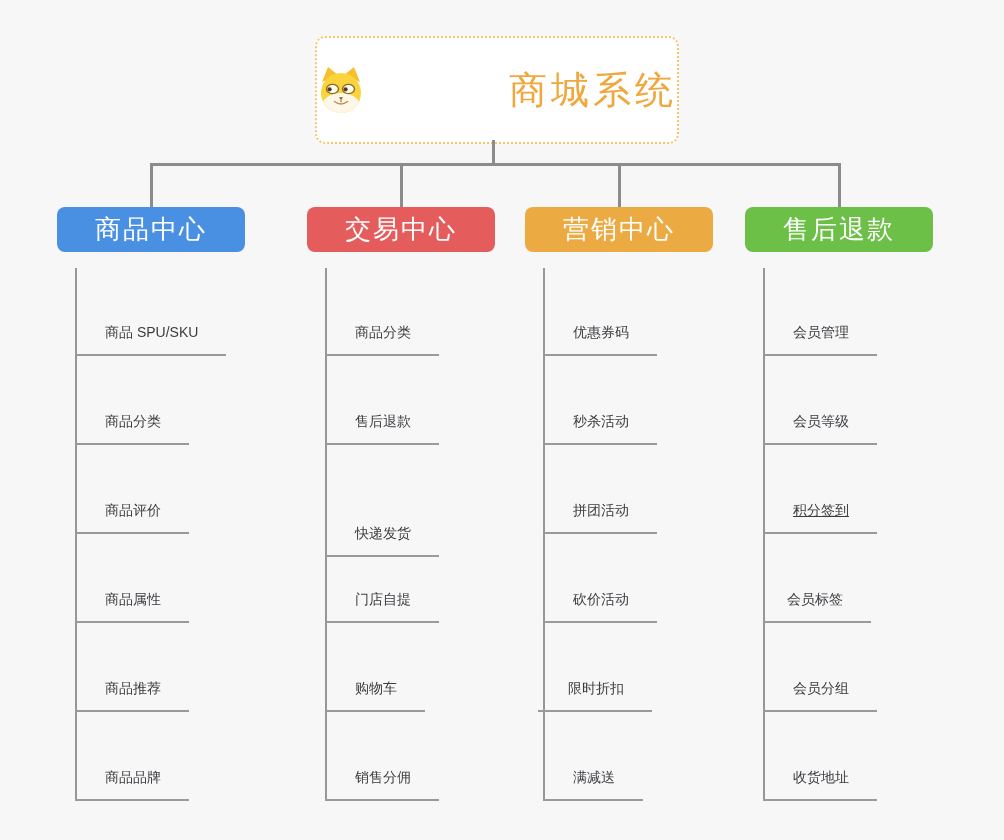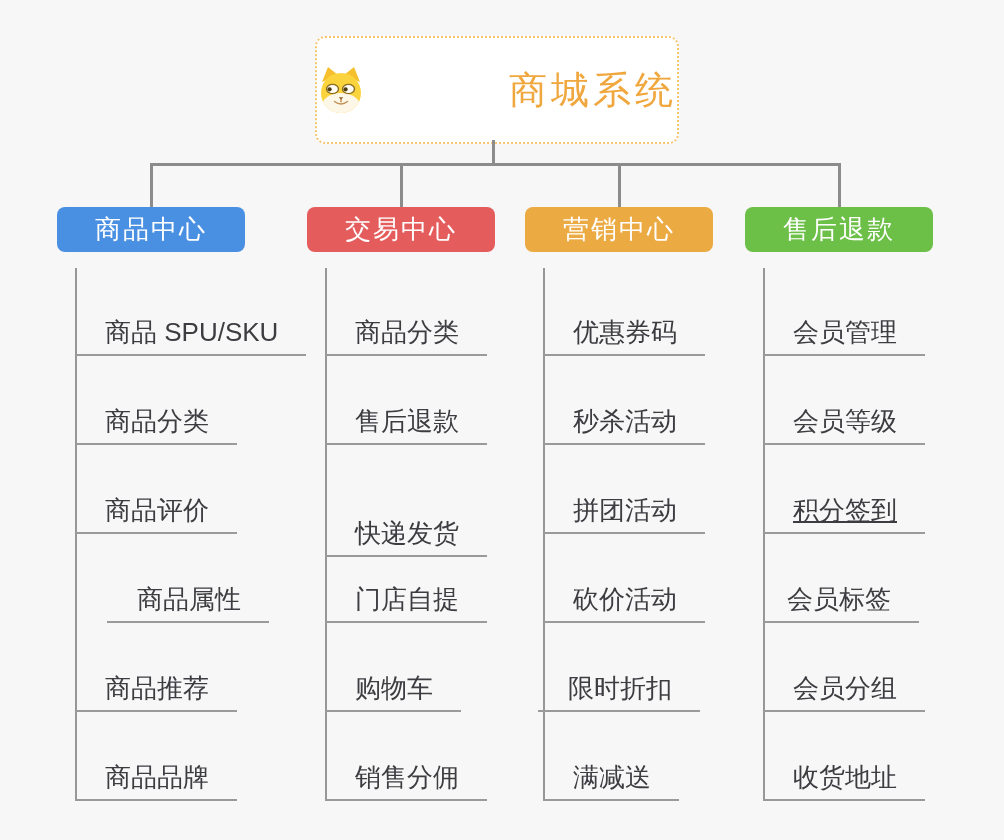--- a/index.html
+++ b/index.html
@@ -51,21 +51,21 @@
     font-size: 26px;
     letter-spacing: 2px;
     white-space: nowrap;
   }
   
   .leaf {
     position: absolute;
     line-height: 30px;
     padding: 0 28px 7px 30px;
     border-bottom: 2px solid #9a9a9a;
-    font-size: 26px;
+    font-size: 14px;
     color: #3c3c41;
     white-space: nowrap;
   }
 </style>
 </head>
 <body>
 
 <div id="stage">
 
   <div class="root-node">
@@ -97,21 +97,21 @@
 
   <div id="branches">
       <div class="cline" style="left: 149.5px; top: 163px; width: 3px; height: 44px;"></div>
       <div class="branch-box" style="left: 57px; background: rgb(74, 144, 226);">
         <span>商品中心</span>
       </div>
       <div class="trunk" style="left: 75px; top: 268px; height: 533px;"></div>
       <div class="leaf" style="left: 75px; top: 317px;">商品 SPU/SKU</div>
       <div class="leaf" style="left: 75px; top: 406px;">商品分类</div>
       <div class="leaf" style="left: 75px; top: 495px;">商品评价</div>
-      <div class="leaf" style="left: 75px; top: 584px; margin-left: 32px;">商品属性</div>
+      <div class="leaf" style="left: 75px; top: 584px;">商品属性</div>
       <div class="leaf" style="left: 75px; top: 673px;">商品推荐</div>
       <div class="leaf" style="left: 75px; top: 762px; text-align: center;">商品品牌</div>
       <div class="cline" style="left: 399.5px; top: 163px; width: 3px; height: 44px;"></div>
       <div class="branch-box" style="left: 307px; background: rgb(228, 92, 92);">
         <span>交易中心</span>
       </div>
       <div class="trunk" style="left: 325px; top: 268px; height: 533px;"></div>
       <div class="leaf" style="left: 325px; top: 317px;">商品分类</div>
       <div class="leaf" style="left: 325px; top: 406px;">售后退款</div>
       <div class="leaf" style="left: 325px; top: 518px;">快递发货</div>

